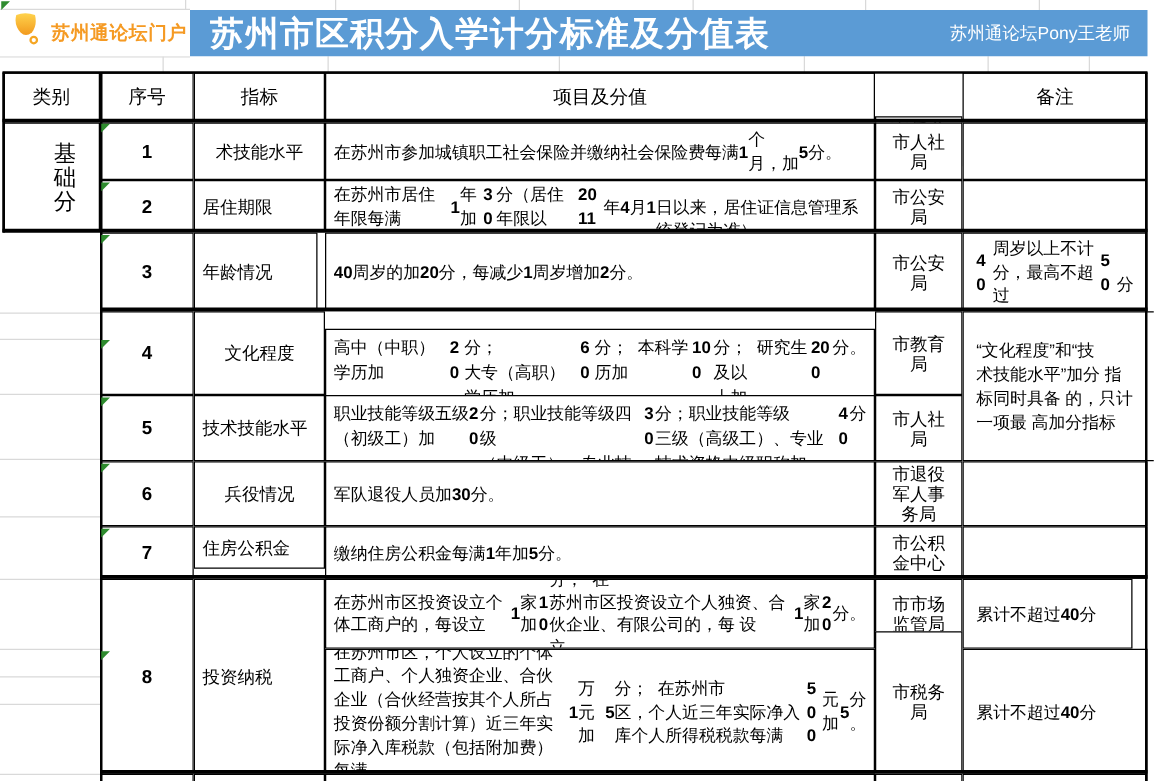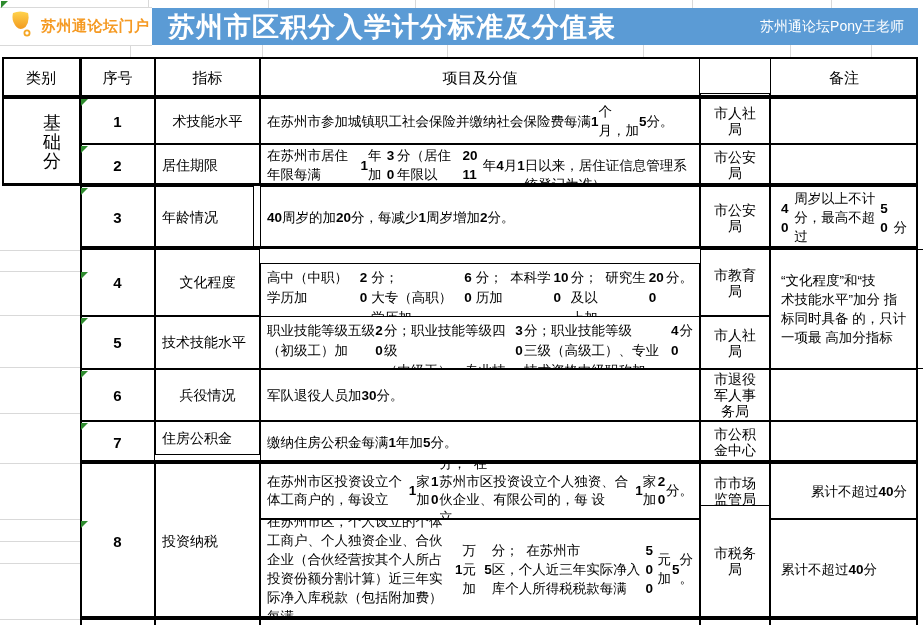--- a/index.html
+++ b/index.html
@@ -149,21 +149,21 @@
 <div class="cell unit" style="left:700px;top:421px;width:70px;height:42px;">市公积金中心</div>
 <div class="cell note" style="left:770px;top:421px;width:148px;height:42px;"></div>
 
 <div class="cell num" style="left:80px;top:463px;width:75px;height:156px;"><b>8</b></div>
 <div class="cell ind" style="left:155px;top:463px;width:105px;height:156px;">投资纳税</div>
 
 <div class="cell body3 lh18" style="left:260px;top:463px;width:440px;height:56px;">在苏州市区投资设立个体工商户的，每设立<b>1</b>家加<b>10</b>分；  在
 苏州市区投资设立个人独资、合伙企业、有限公司的，每 设
 立<b>1</b>家加<b>20</b>分。</div>
 <div class="cell unit" style="left:700px;top:463px;width:70px;height:56px;">市市场监管局</div>
-<div class="cell note" style="left:770px;top:463px;width:148px;height:56px;justify-content:flex-end;">累计不超过<b>40</b>分</div>
+<div class="cell note" style="left:770px;top:463px;width:136px;height:56px;">累计不超过<b>40</b>分</div>
 
 <div class="cell body3" style="left:260px;top:519px;width:440px;height:100px;">在苏州市区，个人设立的个体工商户、个人独资企业、合伙
 企业（合伙经营按其个人所占投资份额分割计算）近三年实
 际净入库税款（包括附加费）每满<b>1</b>万元加<b>5</b>分；  在苏州市
 区，个人近三年实际净入库个人所得税税款每满 <b>500</b>元加<b>5</b>分
 。</div>
 <div class="cell unit" style="left:700px;top:505px;width:70px;height:112px;">市税务局</div>
 <div class="cell note" style="left:770px;top:519px;width:148px;height:100px;">累计不超过<b>40</b>分</div>
 
 <div class="cell" style="left:80px;top:619px;width:75px;height:10px;"></div>

